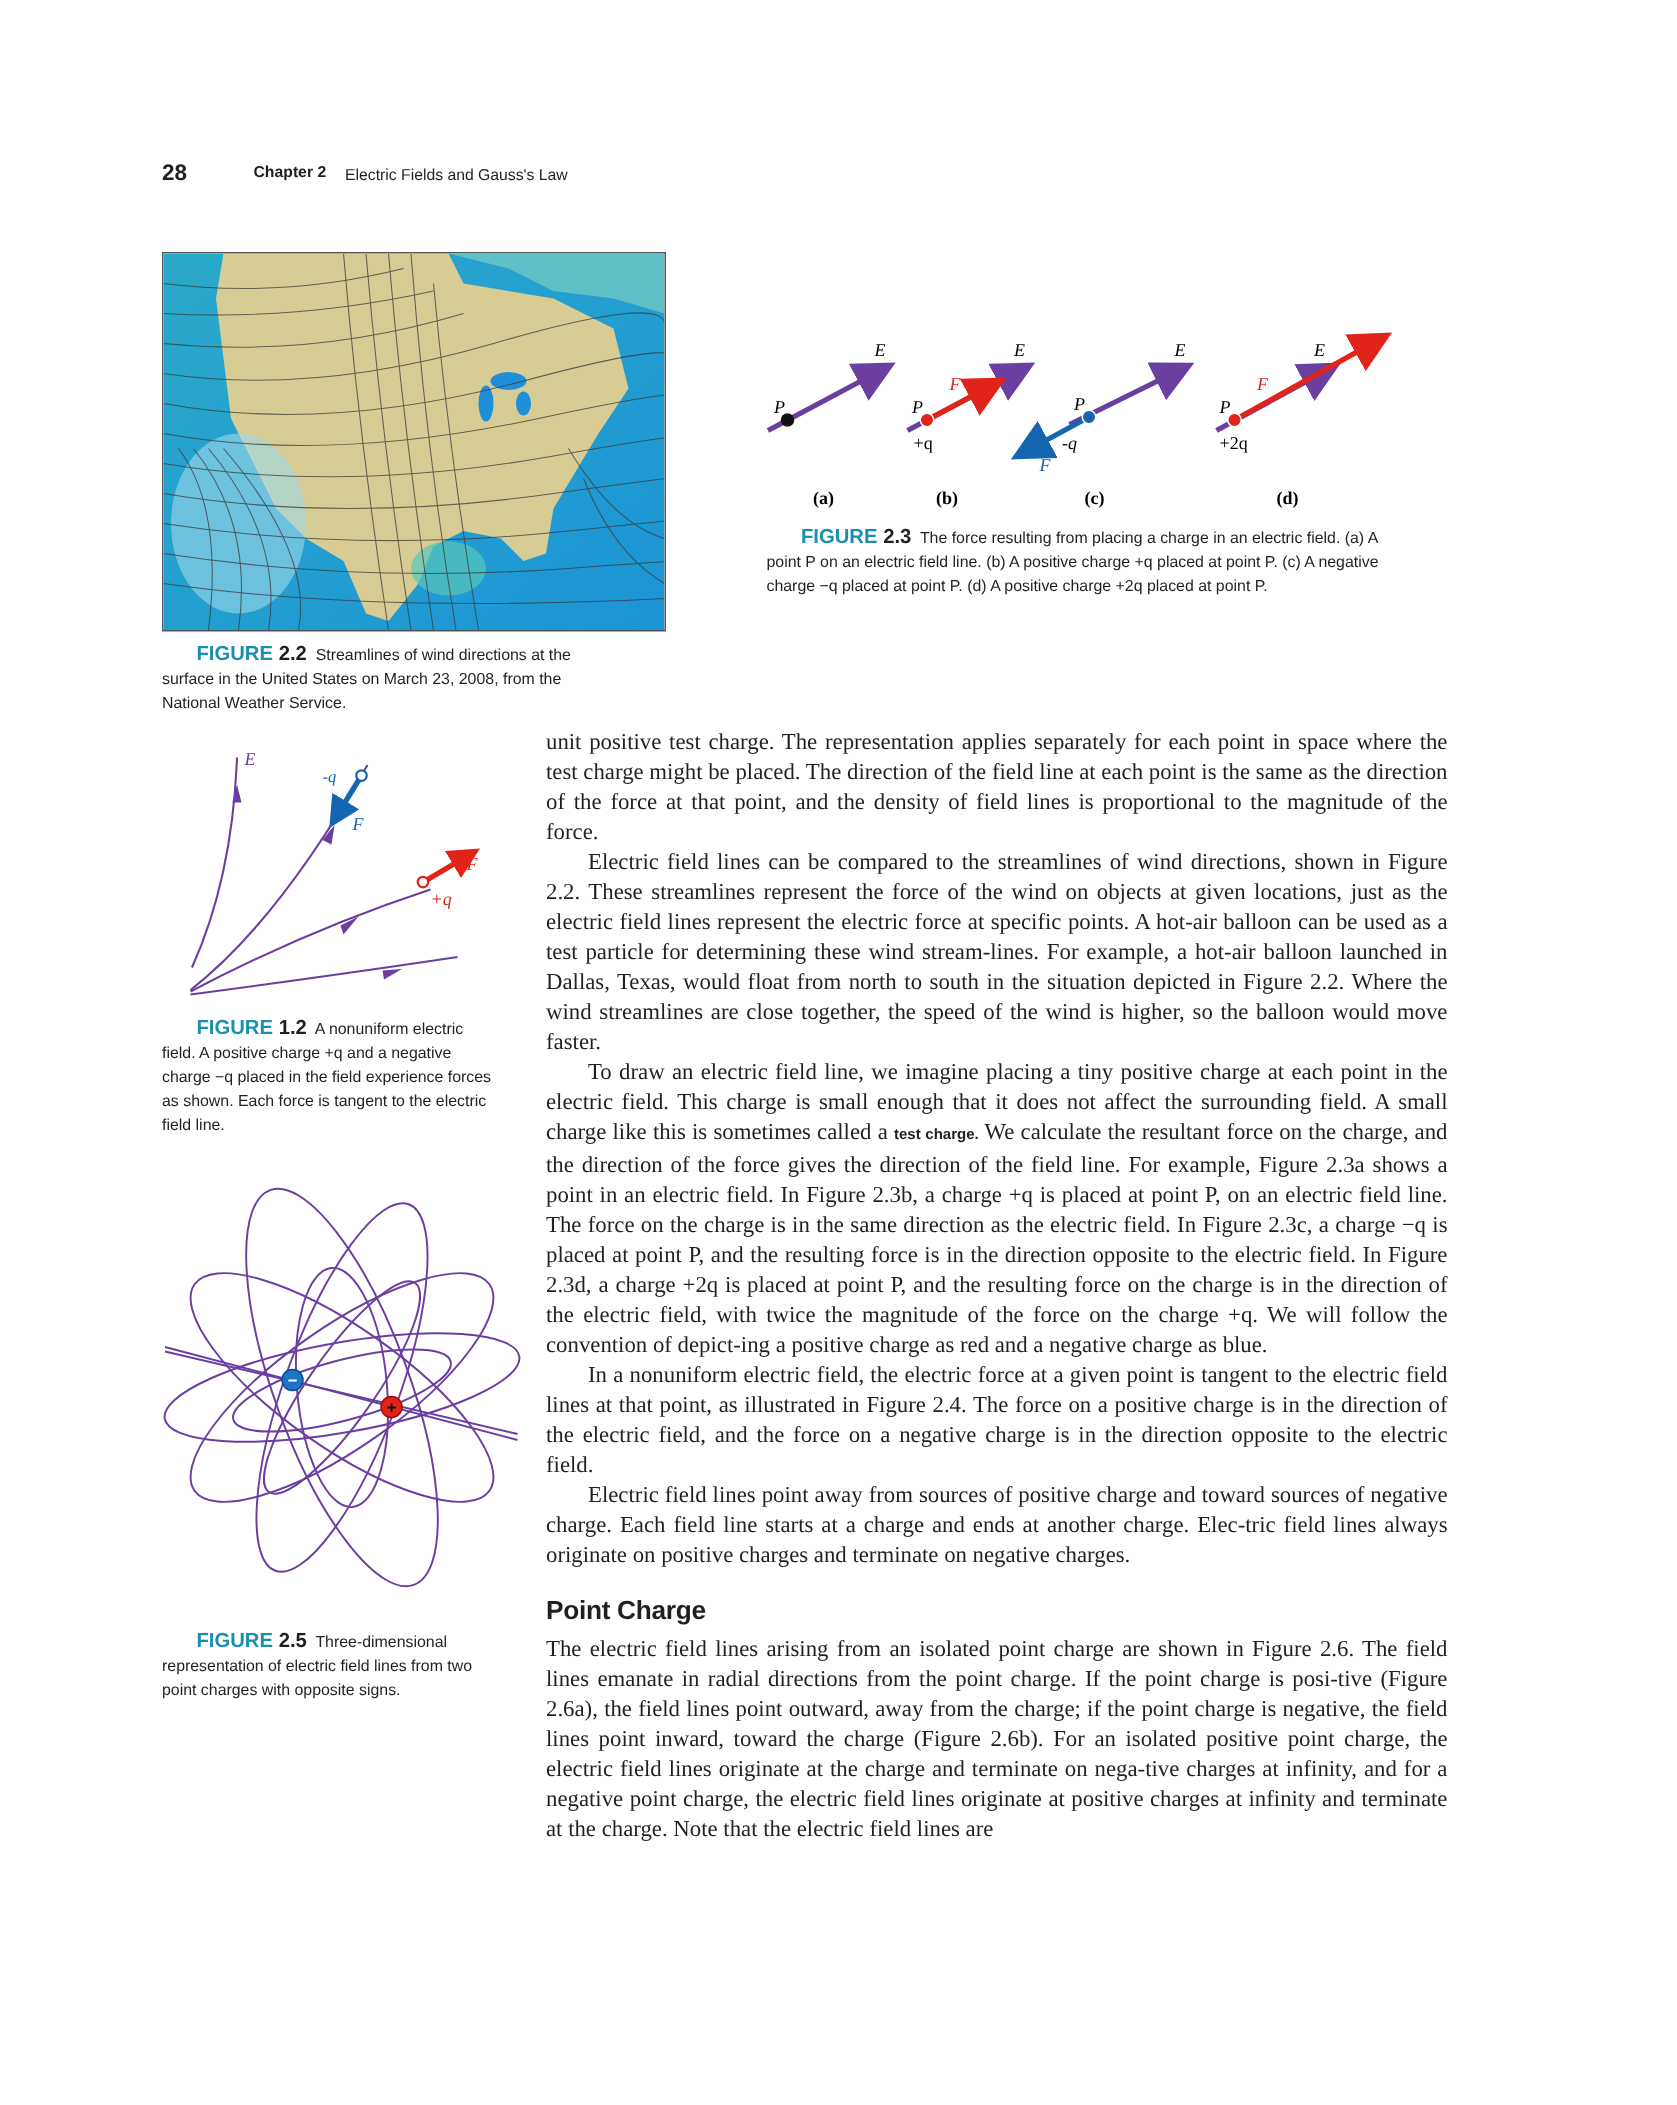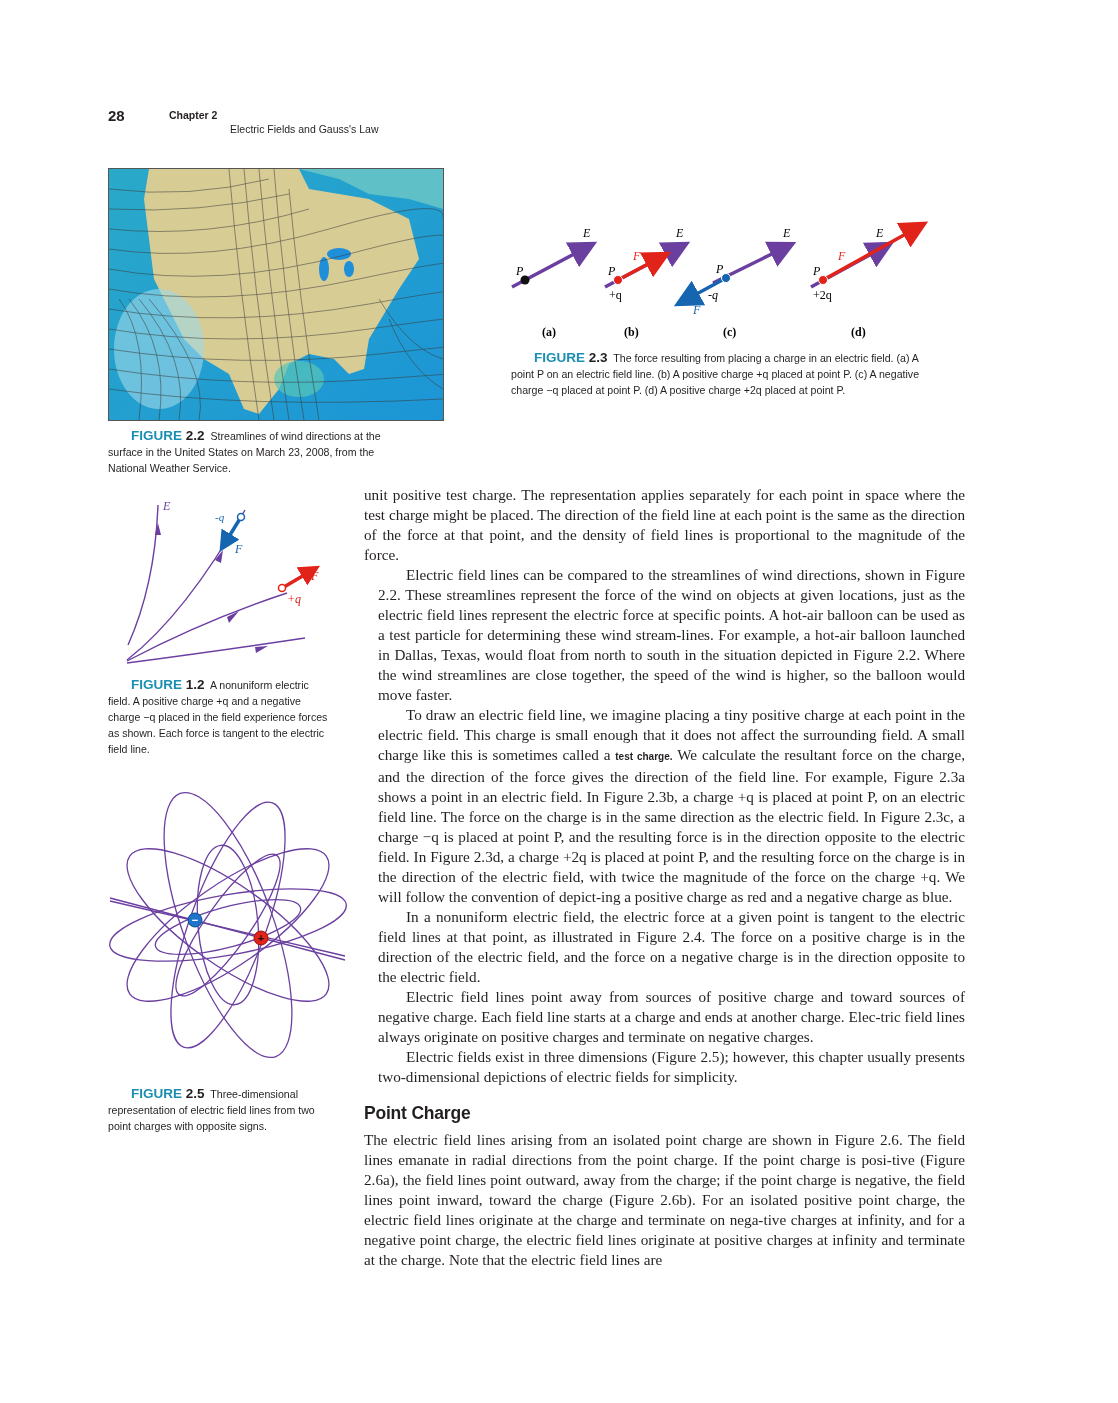--- a/index.html
+++ b/index.html
@@ -3,38 +3,38 @@
 <meta charset="utf-8">
 <style>
   html, body { margin: 0; padding: 0; background: #ffffff; }
   body { width: 1118px; height: 1403px; position: relative; overflow: hidden; color: #231f20; }
   .sans { font-family: "Liberation Sans", sans-serif; }
   .serif { font-family: "Liberation Serif", serif; }
 
   .header { position: absolute; top: 107px; left: 108px; height: 20px; }
   .page-num { position: absolute; left: 0; top: 0; font: bold 15px "Liberation Sans", sans-serif; }
   .chap { position: absolute; left: 61px; top: 2px; font: bold 10.5px "Liberation Sans", sans-serif; white-space: nowrap; }
-  .chap-title { position: absolute; left: 122px; top: 16px; font: 10.5px "Liberation Sans", sans-serif; white-space: nowrap; text-align: right; }
+  .chap-title { position: absolute; left: 122px; top: 4px; font: 10.5px "Liberation Sans", sans-serif; white-space: nowrap; text-align: right; }
 
   .map { position: absolute; left: 108px; top: 168px; width: 334px; height: 251px; border: 1px solid #555; overflow: hidden; }
   .fig23 { position: absolute; left: 505px; top: 215px; width: 430px; height: 130px; }
   .fig24 { position: absolute; left: 115px; top: 495px; width: 230px; height: 170px; }
   .fig25 { position: absolute; left: 100px; top: 775px; width: 260px; height: 305px; }
 
   .caption { position: absolute; font: 10.6px/16px "Liberation Sans", sans-serif; color: #231f20; }
   .caption .lbl { color: #1b8fb0; font-weight: bold; font-size: 13.5px; padding-left: 23px; }
   .caption .lbl .num { color: #231f20; }
   .cap22 { left: 108px; top: 428px; width: 305px; }
   .cap23 { left: 511px; top: 350px; width: 410px; }
   .cap24 { left: 108px; top: 677px; width: 225px; }
   .cap25 { left: 108px; top: 1086px; width: 225px; }
 
   .body { position: absolute; left: 364px; top: 485px; width: 601px; font: 15.2px/20px "Liberation Serif", serif; text-align: justify; }
   .body p { margin: 0; }
-  .body p.ind { text-indent: 28px; margin-left: 14px; }
+  .body p.ind { text-indent: 28px; }
   .body h2 { font: bold 17.5px "Liberation Sans", sans-serif; margin: 16px 0 6px 0; letter-spacing: -0.2px; }
   .body b { font-weight: bold; font-family: "Liberation Sans", sans-serif; font-size: 10px; }
   .lbl23 { font: bold 12px "Liberation Serif", serif; }
 </style>
 </head>
 <body>
 
 <div class="header">
   <span class="page-num">28</span>
   <span class="chap">Chapter 2</span>
@@ -216,16 +216,15 @@
   <span class="lbl"><span>FIGURE</span> <span class="num">2.5</span></span>&nbsp;
   <span>Three-dimensional representation of electric field lines from two point charges with opposite signs.</span>
 </div>
 
 <div class="body">
   <p>unit positive test charge. The representation applies separately for each point in space where the test charge might be placed. The direction of the field line at each point is the same as the direction of the force at that point, and the density of field lines is proportional to the magnitude of the force.</p>
   <p class="ind">Electric field lines can be compared to the streamlines of wind directions, shown in Figure 2.2. These streamlines represent the force of the wind on objects at given locations, just as the electric field lines represent the electric force at specific points. A hot-air balloon can be used as a test particle for determining these wind stream-lines. For example, a hot-air balloon launched in Dallas, Texas, would float from north to south in the situation depicted in Figure 2.2. Where the wind streamlines are close together, the speed of the wind is higher, so the balloon would move faster.</p>
   <p class="ind"><span>To draw an electric field line, we imagine placing a tiny positive charge at each point in the electric field. This charge is small enough that it does not affect the surrounding field. A small charge like this is sometimes called a </span><b>test charge.</b><span> We calculate the resultant force on the charge, and the direction of the force gives the direction of the field line. For example, Figure 2.3a shows a point in an electric field. In Figure 2.3b, a charge +q is placed at point P, on an electric field line. The force on the charge is in the same direction as the electric field. In Figure 2.3c, a charge −q is placed at point P, and the resulting force is in the direction opposite to the electric field. In Figure 2.3d, a charge +2q is placed at point P, and the resulting force on the charge is in the direction of the electric field, with twice the magnitude of the force on the charge +q. We will follow the convention of depict-ing a positive charge as red and a negative charge as blue.</span></p>
   <p class="ind">In a nonuniform electric field, the electric force at a given point is tangent to the electric field lines at that point, as illustrated in Figure 2.4. The force on a positive charge is in the direction of the electric field, and the force on a negative charge is in the direction opposite to the electric field.</p>
   <p class="ind">Electric field lines point away from sources of positive charge and toward sources of negative charge. Each field line starts at a charge and ends at another charge. Elec-tric field lines always originate on positive charges and terminate on negative charges.</p>
-  <p class="ind">Electric fields exist in three dimensions (Figure 2.5); however, this chapter usually presents two-dimensional depictions of electric fields for simplicity.</p>
   <h2>Point Charge</h2>
   <p>The electric field lines arising from an isolated point charge are shown in Figure 2.6. The field lines emanate in radial directions from the point charge. If the point charge is posi-tive (Figure 2.6a), the field lines point outward, away from the charge; if the point charge is negative, the field lines point inward, toward the charge (Figure 2.6b). For an isolated positive point charge, the electric field lines originate at the charge and terminate on nega-tive charges at infinity, and for a negative point charge, the electric field lines originate at positive charges at infinity and terminate at the charge. Note that the electric field lines are</p>
 </div>
 
 </body></html>

